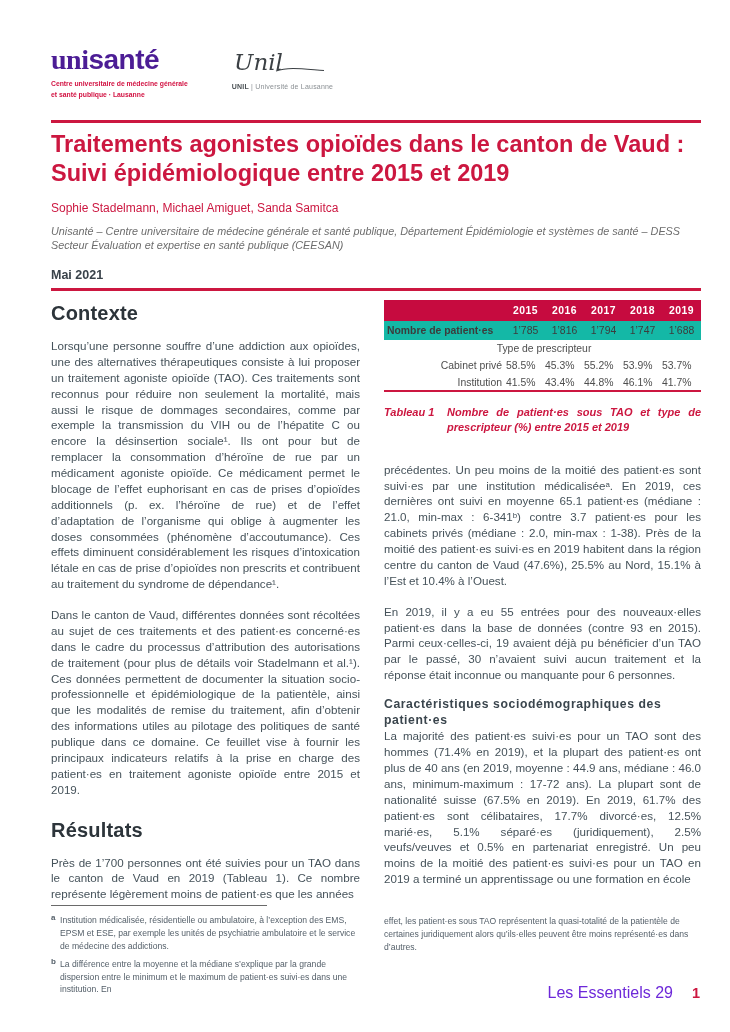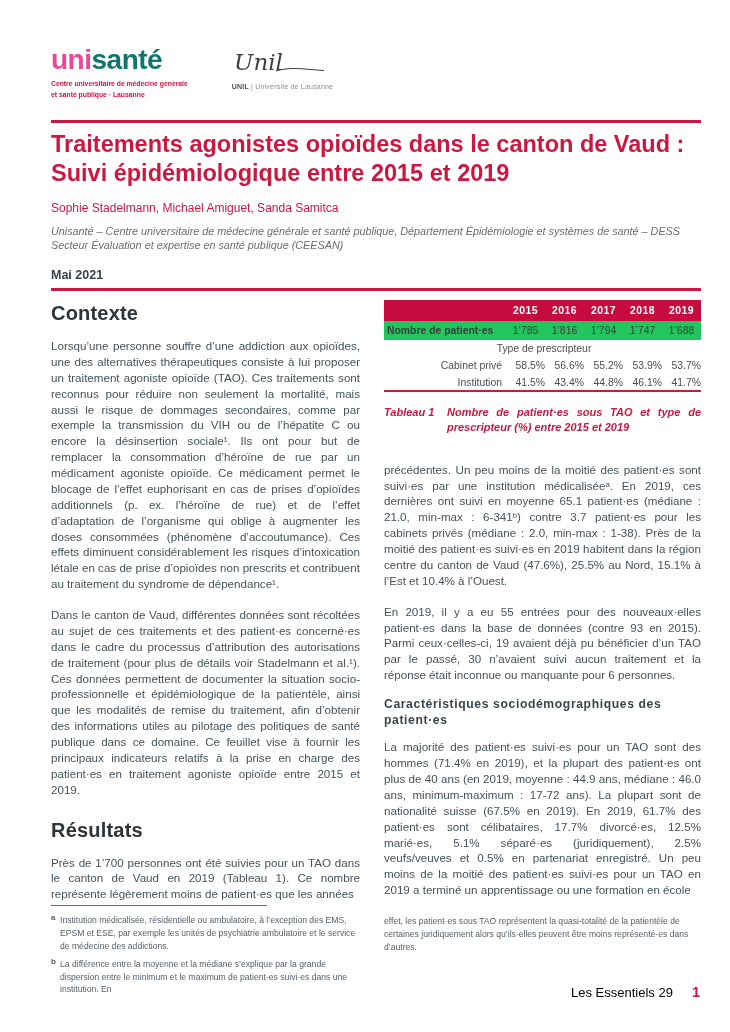--- a/index.html
+++ b/index.html
@@ -5,70 +5,70 @@
   * { margin:0; padding:0; box-sizing:border-box; }
   html,body { background:#fff; }
   .page {
     position:relative; width:730px; height:1032px; background:#ffffff;
     font-family:"Liberation Sans", sans-serif; color:#45525a; overflow:hidden;
     margin:0 auto;
   }
   
   .logos { position:absolute; top:46px; left:51px; display:flex; align-items:flex-start; gap:44px; }
   .logo-word { font-size:28px; font-weight:600; letter-spacing:-0.5px; line-height:1; }
-  .logo-word .red { color:#ec4899; }
-  .logo-word .dark { color:#0f766e; }
+  .logo-word .red { color:#4c1d95;font-family:Liberation Serif, serif; }
+  .logo-word .dark { color:#4c1d95; }
   .logo-tagline { margin-top:5px; font-size:6.8px; color:#d21242; line-height:1.55; font-weight:600; }
   .logo-unil { margin-top:2px; }
   .unil-sub { font-size:7px; color:#8a8f93; margin-top:1px; letter-spacing:0.2px; }
   .unil-sub b { color:#4a5054; font-weight:bold; }
   
   .masthead { position:absolute; top:120px; left:51px; width:650px; }
   .rule { height:3px; background:#cc1740; }
   .doc-title { margin-top:7px; font-size:23.5px; line-height:1.23; font-weight:bold; color:#cc1740; }
   .authors { margin-top:13px; font-size:12px; color:#cc1740; }
   .affiliation { margin-top:9px; font-size:10.8px; font-style:italic; color:#6d6d6d; line-height:1.32; }
   .date { margin-top:16px; font-size:12.5px; font-weight:bold; color:#39424a; margin-bottom:6px; }
   
   .col-left  { position:absolute; top:300px; left:51px;  width:309px; }
   .col-right { position:absolutely; top:300px; left:384px; width:317px; }
   .col-right { position:absolute; top:300px; left:384px; width:317px; }
   h2.sec { font-size:20px; font-weight:bold; color:#2c343a; letter-spacing:0.2px; margin:2px 0 13px 0; }
   h2.sec2 { margin-top:21px; }
   p.body { font-size:11.6px; line-height:1.37; text-align:justify; color:#45525a; }
   p.body + p.body { margin-top:15px; }
   .subhead { margin-top:13px; font-size:12.2px; font-weight:bold; color:#3a454d; letter-spacing:0.6px; line-height:1.32; }
-  .subhead + p.body { margin-top:11px; }
+  .subhead + p.body { }
   
   table.data { width:100%; border-collapse:collapse; table-layout:fixed; border-bottom:2.5px solid #cc1740; }
   table.data td, table.data th { font-size:10.4px; padding:0; }
   col.lbl { width:122px; }
   tr.hd { background:#c60b3f; height:21px; }
   tr.hd th { color:#ffffff; font-weight:bold; text-align:center; letter-spacing:0.5px; }
-  tr.r1 { background:#22c55e; height:19px; }
+  tr.r1 { background:#14b8a6; height:19px; }
   tr.r1 .lab { font-weight:bold; color:#3c3c3c; text-align:left; padding-left:3px; }
   tr.r1 td.val { text-align:center; color:#3c3c3c; }
   tr.r2 td { height:17px; color:#4e4e4e; text-align:center; padding-left:3px; }
   tr.rr { height:17px; }
   tr.rr .lab { text-align:right; color:#4e4e4e; padding-right:4px; }
-  tr.rr td.val { text-align:right; color:#4e4e4e; }
+  tr.rr td.val { text-align:left; color:#4e4e4e; }
   .caption { margin-top:13px; display:flex; color:#cc1740; font-weight:bold; font-style:italic; font-size:11px; line-height:1.35; }
   .caption .cap-label { flex:0 0 63px; }
   .caption .cap-text { flex:1; text-align:justify; }
   .col-right .caption + p.body { margin-top:27px; }
   
   .footnotes-left { position:absolute; top:905px; left:51px; width:315px; }
   .fn-rule { width:216px; height:1px; background:#6a6a6a; margin-bottom:8px; }
   .fn { font-size:8.6px; line-height:1.5; color:#55606a; margin-bottom:5px; position:relative; padding-left:9px; }
   .fn .fn-mark { position:absolute; left:0; top:-2px; font-weight:bold; font-size:8px; }
   .footnotes-right { position:absolute; top:915px; left:384px; width:322px; }
   .footnotes-right .fn { padding-left:0; }
   
   .footer { position:absolute; top:984px; right:30px; display:flex; align-items:baseline; gap:19px; }
-  .footer .series { font-size:13px; color:#000000; }
+  .footer .series { font-size:16px; color:#6d28d9; }
   .footer .pagenum { font-size:14.5px; font-weight:bold; color:#cc1740; }
 </style>
 </head>
 <body>
 
 <div class="page">
 
   <div class="logos">
     <div class="logo-unisante">
       <div class="logo-word"><span class="red">uni</span><span class="dark">santé</span></div>
@@ -129,21 +129,21 @@
         <td class="val">1’794</td>
         <td class="val">1’747</td>
         <td class="val">1’688</td>
       </tr>
       <tr class="r2">
         <td colspan="6">Type de prescripteur</td>
       </tr>
       <tr class="rr">
         <td class="lab">Cabinet privé</td>
         <td class="val">58.5%</td>
-        <td class="val">56.6%</td>
+        <td class="val">45.3%</td>
         <td class="val">55.2%</td>
         <td class="val">53.9%</td>
         <td class="val">53.7%</td>
       </tr>
       <tr class="rr">
         <td class="lab">Institution</td>
         <td class="val">41.5%</td>
         <td class="val">43.4%</td>
         <td class="val">44.8%</td>
         <td class="val">46.1%</td>

